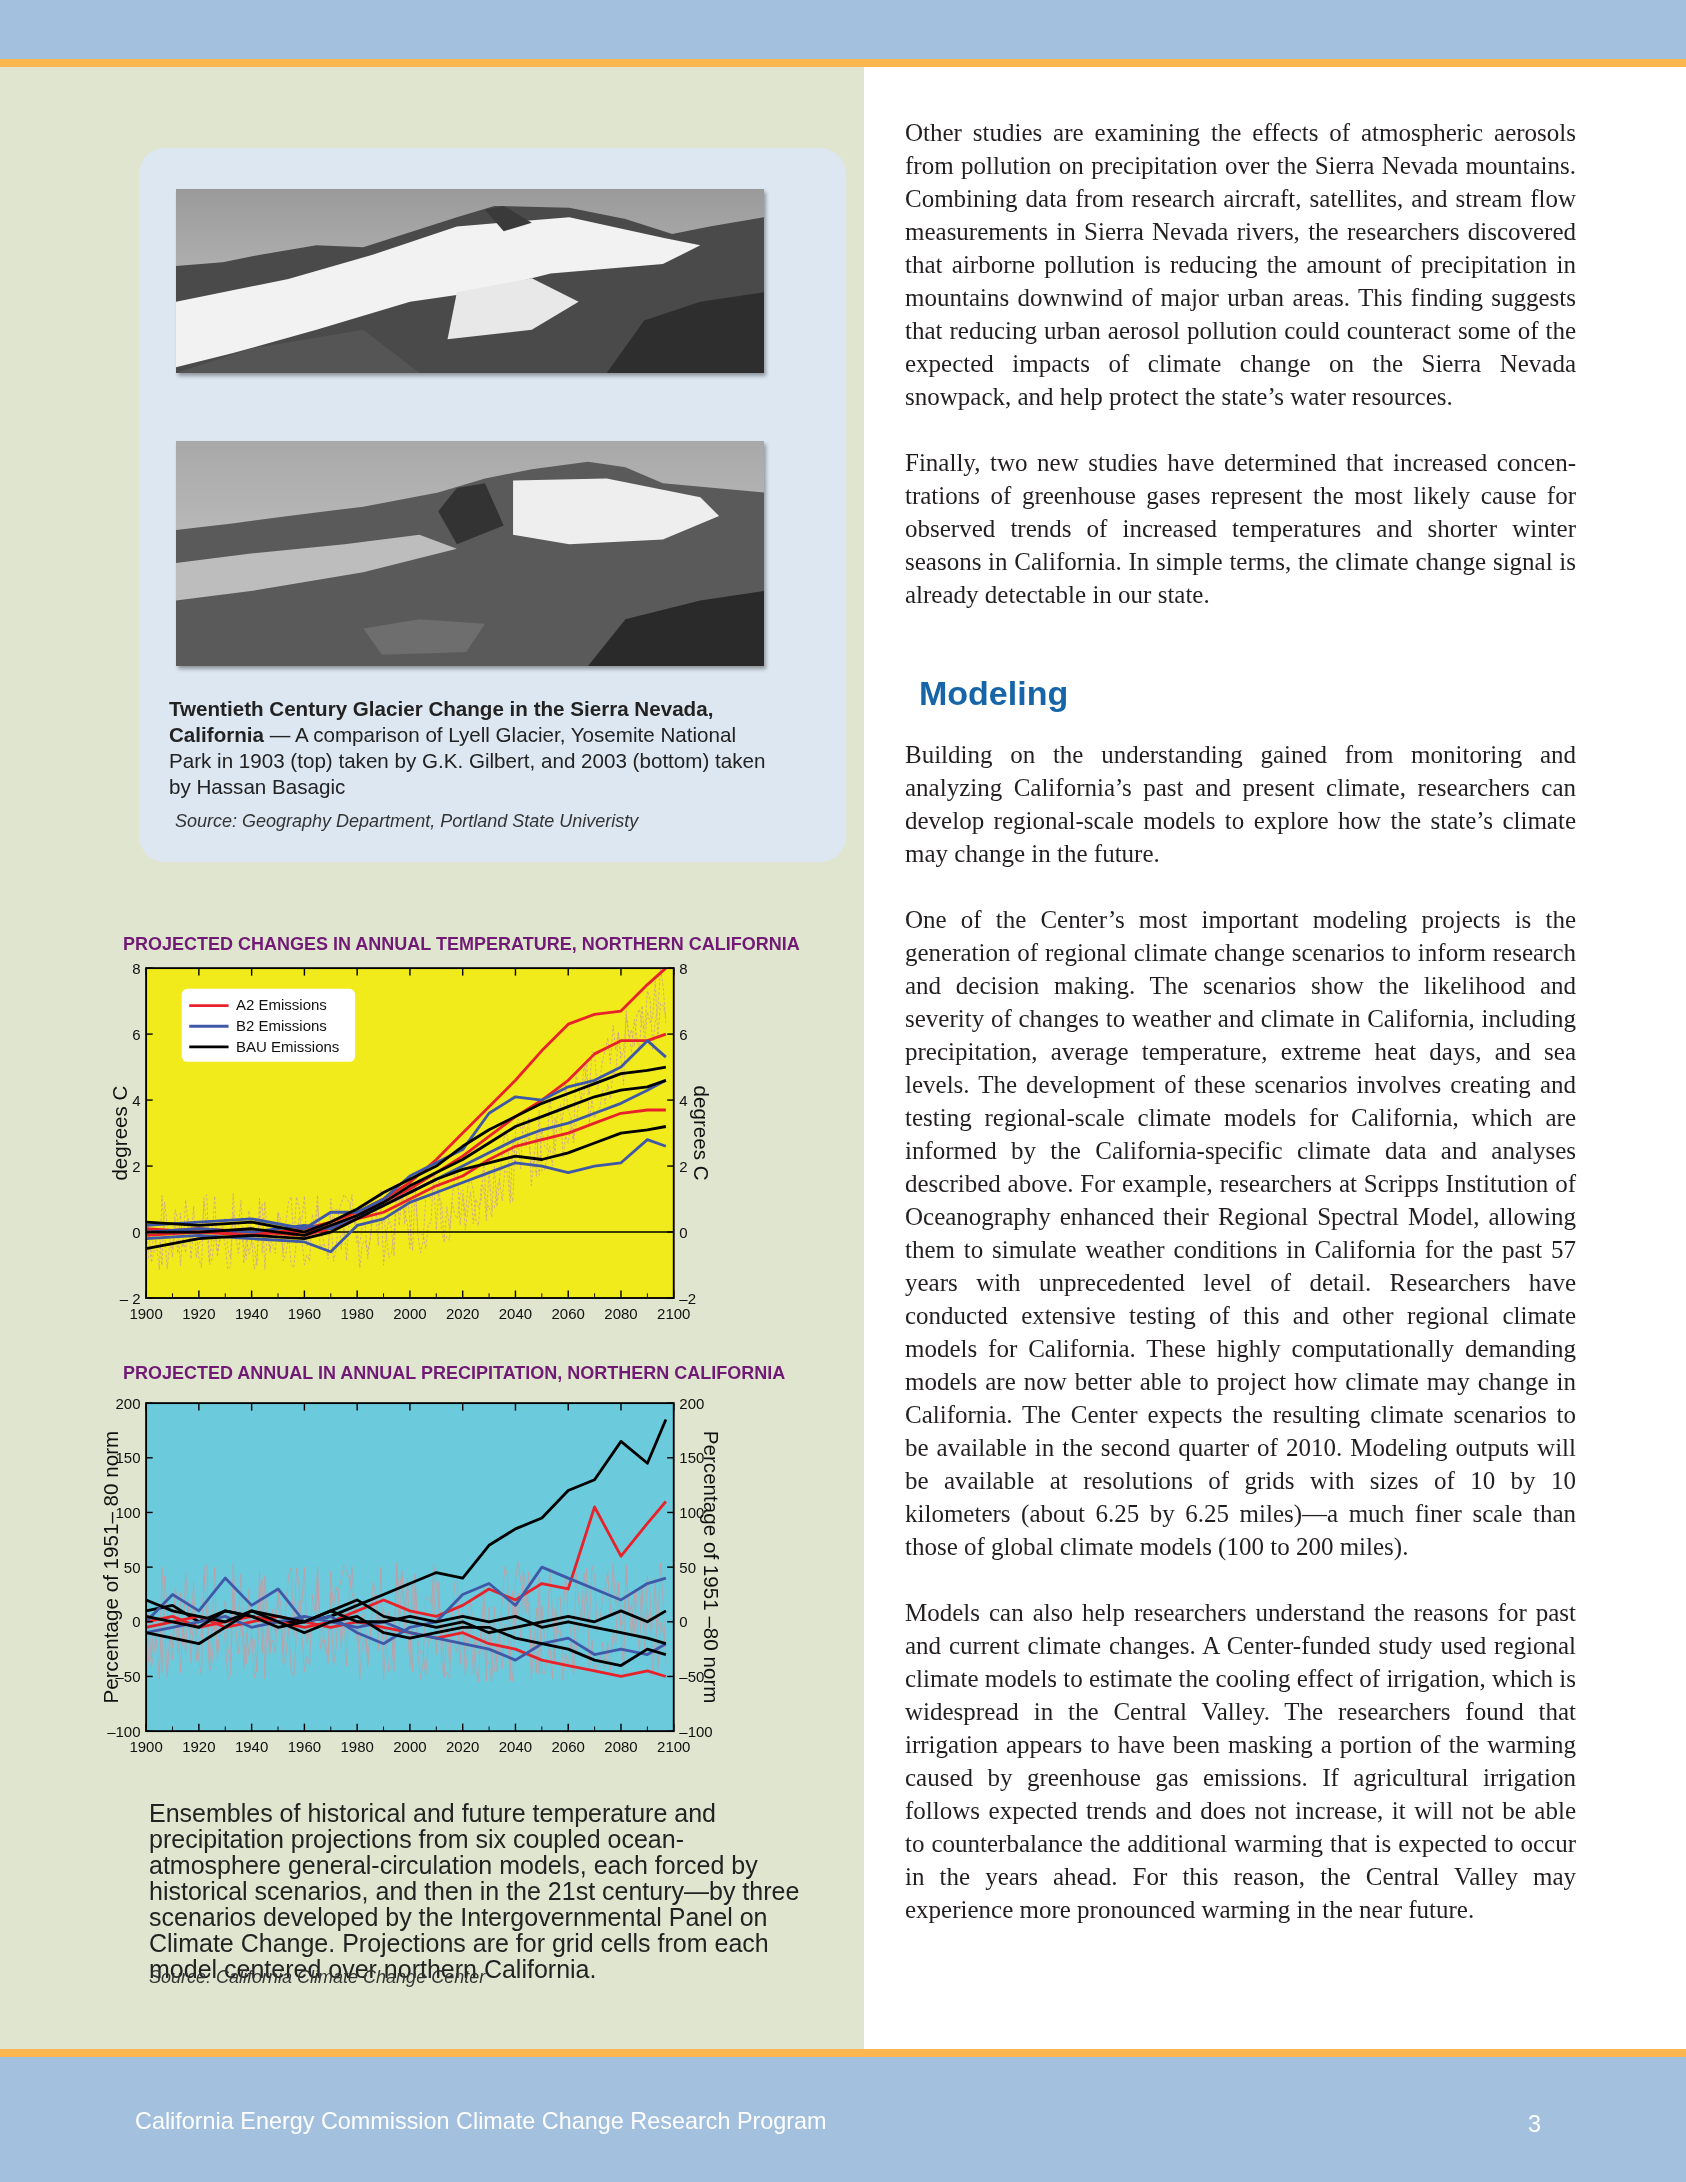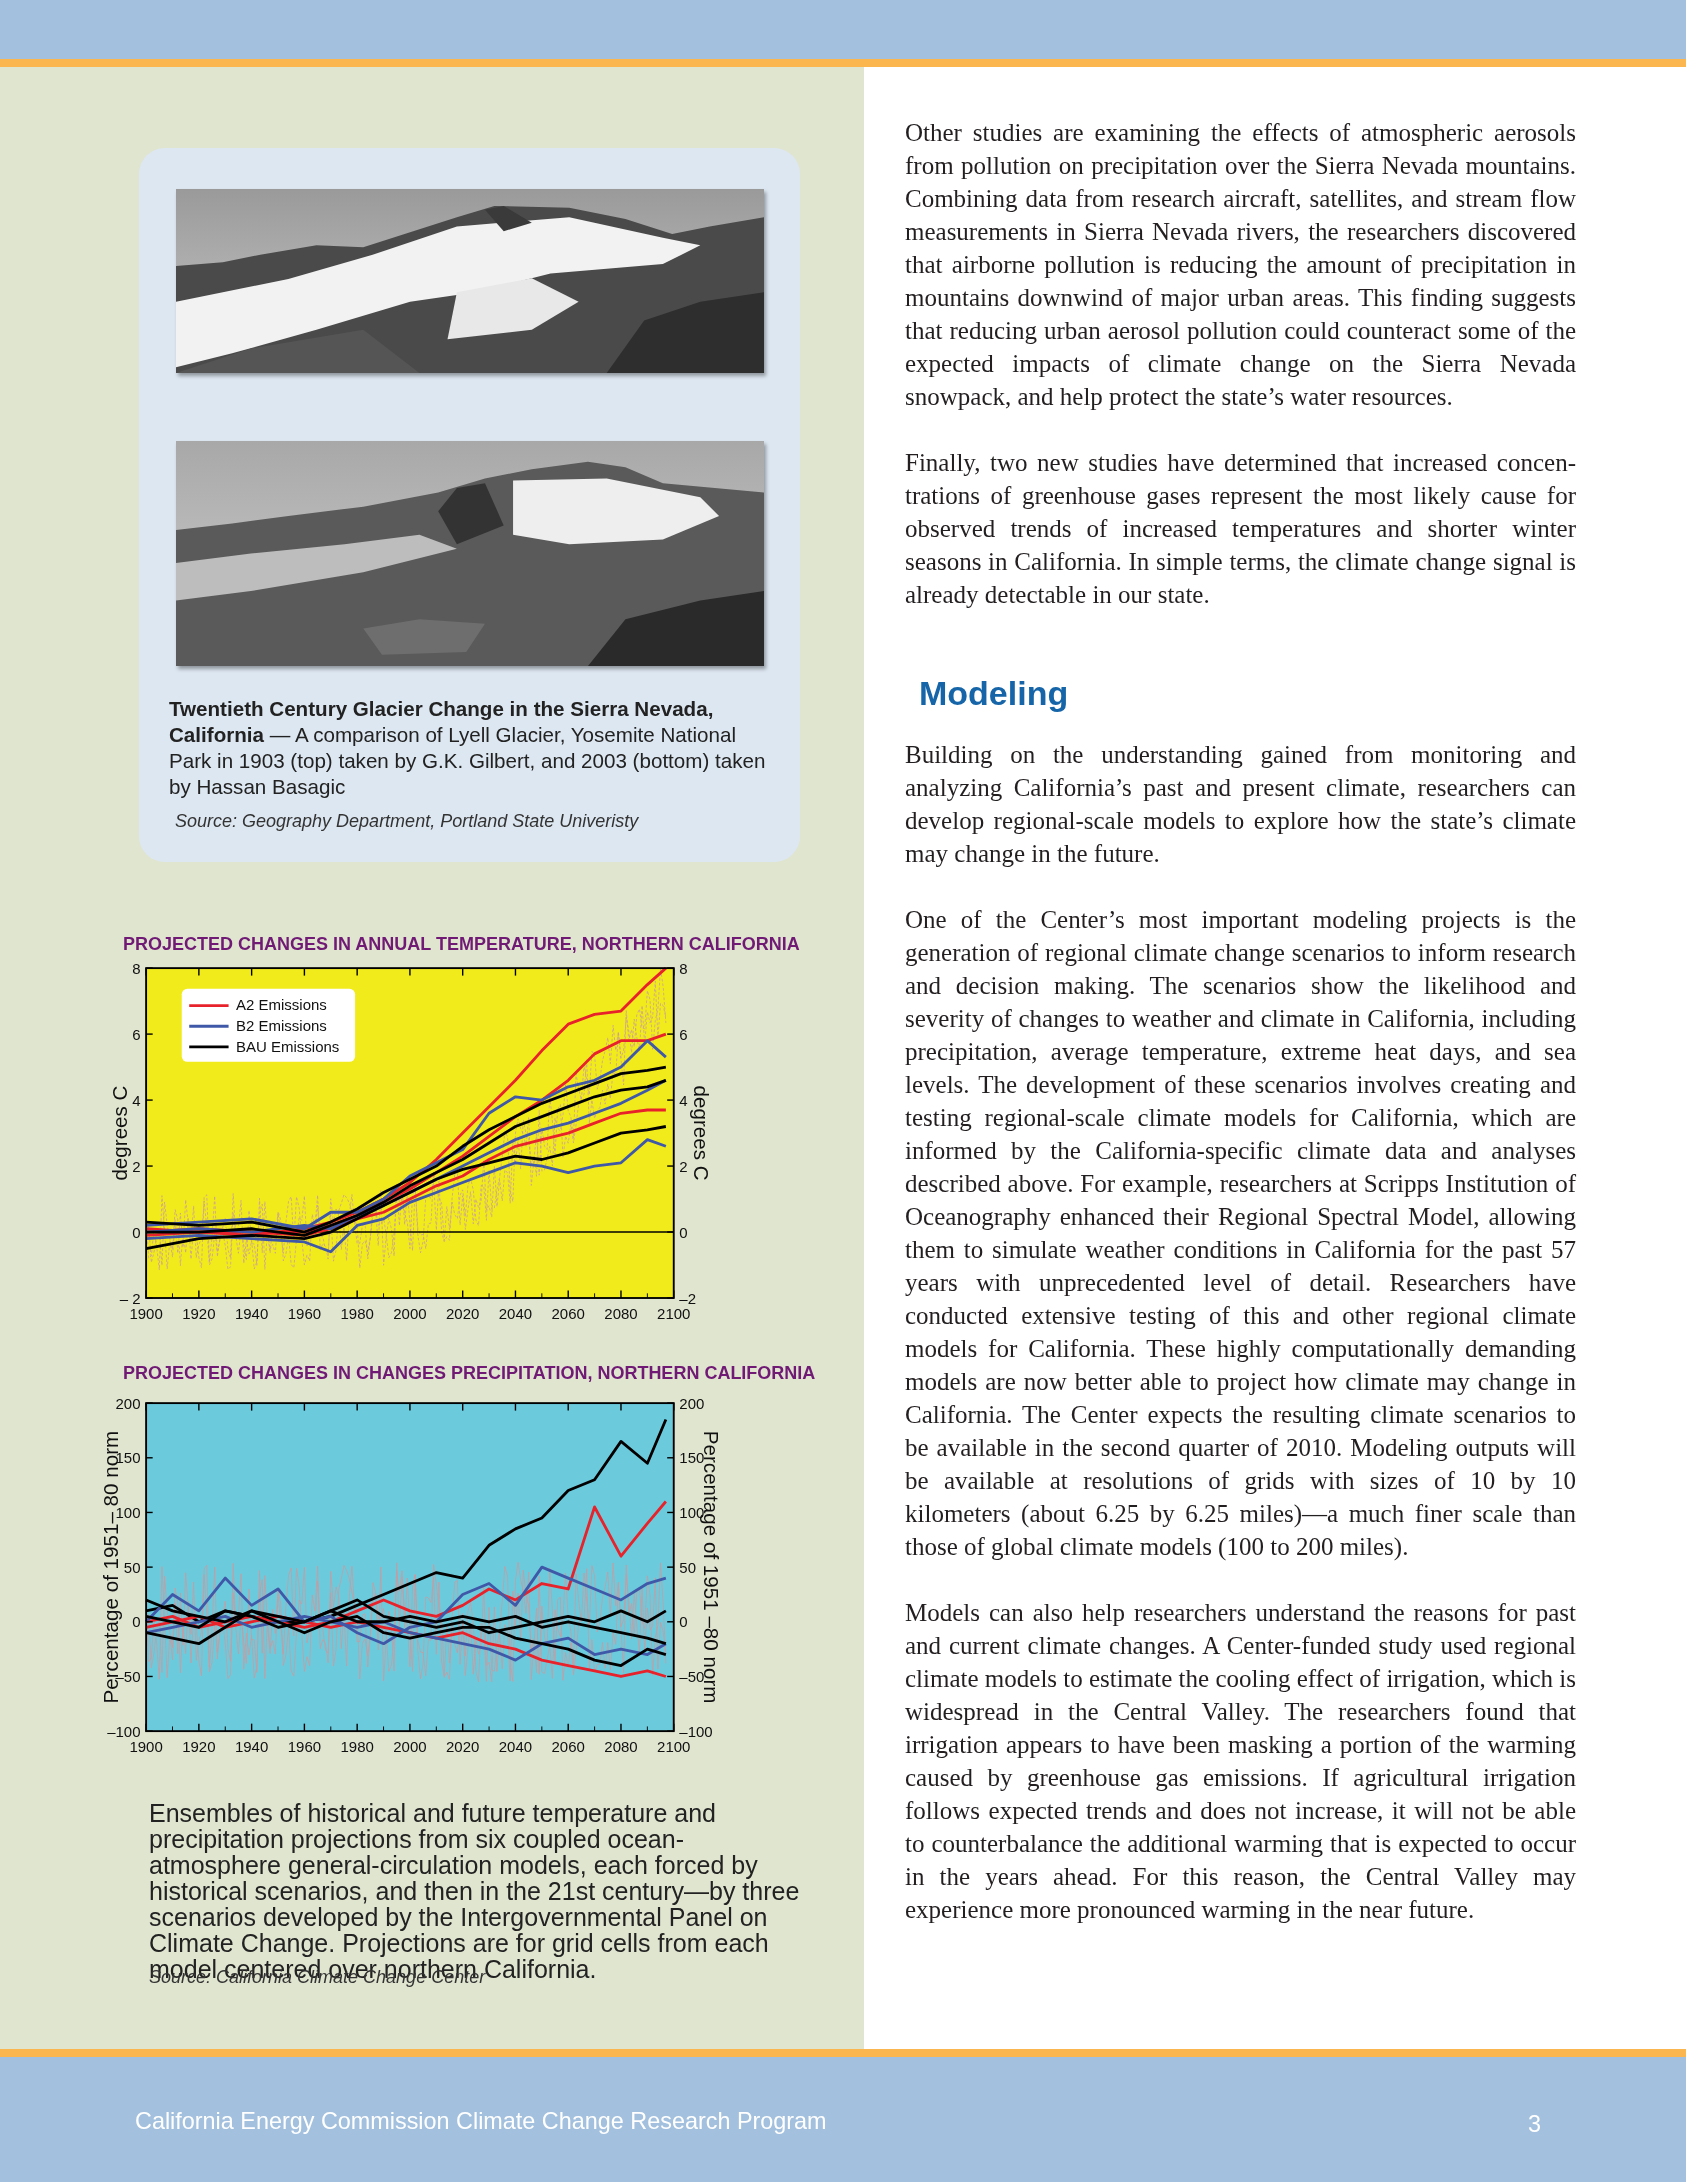--- a/index.html
+++ b/index.html
@@ -6,21 +6,21 @@
   body { width: 1686px; height: 2182px; position: relative; background: #ffffff; overflow: hidden; }
   .top-band { position: absolute; left: 0; top: 0; width: 1686px; height: 59px; background: #a3c1de; }
   .orange-rule { position: absolute; left: 0; width: 1686px; height: 8.4px; background: #fcb64f; }
   .orange-top { top: 59px; }
   .orange-bottom { top: 2049px; }
   .left-col { position: absolute; left: 0; top: 67px; width: 864px; height: 1982px; background: #e0e5d0; }
   .bottom-band { position: absolute; left: 0; top: 2057px; width: 1686px; height: 125px; background: #a3c1de; }
   .footer-text { position: absolute; left: 135px; top: 2108px; font-family: "Liberation Sans", sans-serif; font-size: 23.4px; color: #ffffff; }
   .page-num { position: absolute; left: 1528px; top: 2111px; font-family: "Liberation Sans", sans-serif; font-size: 23.4px; color: #ffffff; }
 
-  .photo-box { position: absolute; left: 139px; top: 148px; width: 661px; height: 714px; background: #dde7f1; border-radius: 26px; }
+  .photo-box { position: absolute; left: 139px; top: 148px; width: 661px; height: 714px; background: #dde7f1; border-radius: 26px; padding-left: 46px; }
   .photo { position: absolute; left: 37px; width: 588px; box-shadow: 1.9px 2.8px 3.7px rgba(0,0,0,0.35); overflow: hidden; }
   .photo-top { top: 41px; height: 184px; }
   .photo-bottom { top: 293px; height: 225px; }
   .photo svg { display: block; width: 100%; height: 100%; }
   .photo-caption { position: absolute; left: 30px; top: 548px; width: 609px; font-family: "Liberation Sans", sans-serif; font-size: 20.6px; line-height: 26px; color: #222; }
   .photo-caption b { font-weight: bold; }
   .photo-source { position: absolute; left: 36px; top: 663px; font-family: "Liberation Sans", sans-serif; font-style: italic; font-size: 18px; color: #333; }
 
   .chart-title { position: absolute; font-family: "Liberation Sans", sans-serif; font-weight: bold; font-size: 18px; color: #701a75; white-space: nowrap; margin-left: 6px; }
   .chart-svg { position: absolute; left: 103px; }
@@ -172,21 +172,21 @@
       <rect x="84" y="37" width="185" height="78" rx="6" fill="#fff"></rect>
       <line x1="92" x2="134" y1="55" y2="55" stroke="#e8222a" stroke-width="3"></line>
       <text x="142" y="60">A2 Emissions</text>
       <line x1="92" x2="134" y1="77" y2="77" stroke="#3f58a8" stroke-width="3"></line>
       <text x="142" y="82">B2 Emissions</text>
       <line x1="92" x2="134" y1="99" y2="99" stroke="#000000" stroke-width="3"></line>
       <text x="142" y="104">BAU Emissions</text>
     </g>
   </svg>
 
-<div class="chart-title" style="left:117px; top:1363px;">PROJECTED CHANGES IN CHANGES PRECIPITATION, NORTHERN CALIFORNIA</div>
+<div class="chart-title" style="left:117px; top:1363px;">PROJECTED ANNUAL IN ANNUAL PRECIPITATION, NORTHERN CALIFORNIA</div>
 <svg id="precip-chart" class="chart-svg" style="top:1389px;" width="731" height="375" viewBox="0 0 780 400">
     <rect x="46" y="15" width="563" height="350" fill="#6bcbdd"></rect>
     <g>
       <polyline points="46.0,249.6 48.8,240.5 51.6,297.7 54.4,281.2 57.3,255.6 60.1,247.5 62.9,302.4 65.7,199.7 68.5,236.9 71.3,259.8 74.2,276.0 77.0,212.2 79.8,228.1 82.6,302.7 85.4,248.5 88.2,282.3 91.0,226.3 93.9,292.2 96.7,240.6 99.5,250.0 102.3,289.9 105.1,306.1 107.9,192.0 110.7,188.0 113.6,297.0 116.4,255.5 119.2,189.9 122.0,288.2 124.8,258.7 127.6,241.9 130.4,226.3 133.3,276.5 136.1,290.6 138.9,186.0 141.7,255.3 144.5,282.7 147.3,242.3 150.2,270.1 153.0,292.8 155.8,213.3 158.6,267.4 161.4,267.6 164.2,302.3 167.0,193.6 169.9,281.9 172.7,199.0 175.5,252.1 178.3,282.2 181.1,235.1 183.9,260.9 186.8,215.1 189.6,228.7 192.4,295.0 195.2,283.8 198.0,254.7 200.8,300.9 203.6,306.4 206.5,259.6 209.3,225.1 212.1,229.5 214.9,189.9 217.7,270.8 220.5,256.3 223.3,248.9 226.2,256.2 229.0,204.9 231.8,254.7 234.6,256.1 237.4,278.6 240.2,282.1 243.0,217.1 245.9,295.6 248.7,277.8 251.5,214.1 254.3,202.3 257.1,188.2 259.9,193.6 262.8,202.1 265.6,216.6 268.4,230.3 271.2,241.3 274.0,309.4 276.8,271.0 279.6,266.6 282.5,284.9 285.3,262.0 288.1,224.5 290.9,217.9 293.7,278.3 296.5,189.8 299.4,311.6 302.2,266.3 305.0,237.3 307.8,255.9 310.6,301.0 313.4,185.4 316.2,253.9 319.1,200.6 321.9,237.1 324.7,252.3 327.5,296.4 330.3,210.7 333.1,197.5 335.9,278.6 338.8,309.4 341.6,292.7 344.4,221.8 347.2,223.0 350.0,227.8 352.8,200.9 355.7,283.0 358.5,205.9 361.3,290.9 364.1,307.7 366.9,302.0 369.7,309.8 372.5,243.6 375.4,205.9 378.2,204.3 381.0,293.8 383.8,249.1 386.6,305.8 389.4,276.6 392.2,249.8 395.1,304.3 397.9,266.9 400.7,282.9 403.5,274.5 406.3,211.0 409.1,295.0 411.9,291.4 414.8,312.4 417.6,232.4 420.4,301.4 423.2,260.7 426.0,298.5 428.8,251.2 431.7,259.3 434.5,311.4 437.3,215.4 440.1,254.6 442.9,217.7 445.7,269.2 448.5,193.1 451.4,220.5 454.2,230.5 457.0,278.1 459.8,266.4 462.6,302.6 465.4,199.4 468.3,301.9 471.1,303.7 473.9,288.6 476.7,273.5 479.5,308.7 482.3,235.4 485.1,256.1 488.0,264.1 490.8,243.2 493.6,196.2 496.4,244.7 499.2,258.4 502.0,297.1 504.8,197.1 507.7,227.5 510.5,248.5 513.3,196.2 516.1,225.5 518.9,253.7 521.7,188.4 524.5,198.8 527.4,259.2 530.2,248.6 533.0,222.3 535.8,211.5 538.6,195.1 541.4,242.5 544.3,185.5 547.1,231.0 549.9,206.0 552.7,256.0 555.5,302.8 558.3,187.7 561.1,241.3 564.0,228.8 566.8,262.3 569.6,216.2 572.4,212.1 575.2,248.0 578.0,255.5 580.9,199.3 583.7,219.9 586.5,305.9 589.3,265.1 592.1,252.6 594.9,185.4 597.7,227.9 600.6,292.7" fill="none" stroke="#c89ba0" stroke-width="1" stroke-dasharray="none" opacity="0.8"></polyline>
       <polyline points="46.0,225.6 48.8,290.9 51.6,286.8 54.4,244.8 57.3,272.1 60.1,309.7 62.9,189.4 65.7,246.5 68.5,308.0 71.3,262.6 74.2,288.9 77.0,228.1 79.8,282.6 82.6,217.5 85.4,273.3 88.2,196.0 91.0,235.6 93.9,261.8 96.7,206.0 99.5,289.6 102.3,268.3 105.1,259.0 107.9,197.8 110.7,239.6 113.6,301.6 116.4,291.6 119.2,250.3 122.0,280.3 124.8,260.9 127.6,247.1 130.4,270.1 133.3,309.0 136.1,304.7 138.9,217.3 141.7,254.0 144.5,241.5 147.3,197.0 150.2,299.0 153.0,260.5 155.8,283.9 158.6,262.4 161.4,308.4 164.2,296.2 167.0,219.0 169.9,203.3 172.7,308.8 175.5,243.6 178.3,276.7 181.1,268.2 183.9,282.8 186.8,218.5 189.6,249.3 192.4,283.0 195.2,231.9 198.0,198.7 200.8,190.8 203.6,263.4 206.5,191.1 209.3,209.5 212.1,259.6 214.9,301.4 217.7,285.5 220.5,295.3 223.3,219.6 226.2,237.0 229.0,188.7 231.8,277.1 234.6,267.2 237.4,271.3 240.2,292.1 243.0,194.4 245.9,233.0 248.7,211.1 251.5,221.7 254.3,277.0 257.1,237.4 259.9,295.6 262.8,221.5 265.6,189.1 268.4,234.3 271.2,269.7 274.0,269.4 276.8,241.1 279.6,239.7 282.5,296.6 285.3,262.4 288.1,206.5 290.9,217.1 293.7,244.8 296.5,244.8 299.4,234.2 302.2,263.2 305.0,301.3 307.8,294.3 310.6,264.0 313.4,194.1 316.2,215.8 319.1,193.8 321.9,254.8 324.7,201.6 327.5,255.9 330.3,301.4 333.1,198.5 335.9,268.3 338.8,280.7 341.6,281.2 344.4,306.0 347.2,267.4 350.0,268.0 352.8,187.1 355.7,208.0 358.5,233.7 361.3,243.2 364.1,305.7 366.9,253.1 369.7,292.4 372.5,250.5 375.4,272.9 378.2,281.4 381.0,245.5 383.8,239.4 386.6,284.9 389.4,237.2 392.2,227.7 395.1,249.4 397.9,300.6 400.7,312.5 403.5,250.0 406.3,253.7 409.1,312.0 411.9,233.0 414.8,299.7 417.6,301.2 420.4,273.3 423.2,257.0 426.0,226.4 428.8,189.2 431.7,200.3 434.5,291.0 437.3,312.1 440.1,204.5 442.9,184.8 445.7,203.6 448.5,216.1 451.4,239.3 454.2,195.2 457.0,310.0 459.8,272.7 462.6,233.5 465.4,304.4 468.3,231.6 471.1,264.9 473.9,274.2 476.7,190.7 479.5,236.1 482.3,294.1 485.1,225.0 488.0,221.7 490.8,310.8 493.6,281.0 496.4,296.8 499.2,270.7 502.0,305.2 504.8,279.5 507.7,248.8 510.5,244.2 513.3,244.7 516.1,191.5 518.9,301.0 521.7,267.2 524.5,302.0 527.4,294.0 530.2,293.6 533.0,270.3 535.8,298.0 538.6,270.4 541.4,299.4 544.3,259.6 547.1,272.4 549.9,207.7 552.7,253.5 555.5,246.2 558.3,198.2 561.1,226.3 564.0,266.6 566.8,217.5 569.6,252.8 572.4,280.2 575.2,212.2 578.0,279.7 580.9,233.5 583.7,257.1 586.5,253.4 589.3,201.4 592.1,298.8 594.9,248.8 597.7,258.7 600.6,283.6" fill="none" stroke="#c89ba0" stroke-width="1" stroke-dasharray="none" opacity="0.8"></polyline>
     </g>
     <polyline points="46.0,236.7 74.2,230.8 102.3,248.3 130.4,236.7 158.6,242.5 186.8,248.3 214.9,248.3 243.0,242.5 271.2,230.8 299.4,219.2 327.5,207.5 355.7,195.8 383.8,201.7 411.9,166.7 440.1,149.2 468.3,137.5 496.4,108.3 524.5,96.7 552.7,55.8 580.9,79.2 600.6,32.5" fill="none" stroke="#000000" stroke-width="3" stroke-linejoin="round"></polyline>
     <polyline points="46.0,248.3 74.2,242.5 102.3,254.2 130.4,248.3 158.6,242.5 186.8,248.3 214.9,254.2 243.0,248.3 271.2,236.7 299.4,225.0 327.5,236.7 355.7,242.5 383.8,230.8 411.9,213.3 440.1,225.0 468.3,207.5 496.4,213.3 524.5,125.8 552.7,178.3 580.9,143.3 600.6,120.0" fill="none" stroke="#e8222a" stroke-width="3" stroke-linejoin="round"></polyline>
     <polyline points="46.0,254.2 74.2,248.3 102.3,242.5 130.4,254.2 158.6,248.3 186.8,242.5 214.9,248.3 243.0,254.2 271.2,248.3 299.4,254.2 327.5,260.0 355.7,265.8 383.8,260.0 411.9,271.7 440.1,277.5 468.3,289.2 496.4,295.0 524.5,300.8 552.7,306.7 580.9,300.8 600.6,306.7" fill="none" stroke="#e8222a" stroke-width="3" stroke-linejoin="round"></polyline>
     <polyline points="46.0,248.3 74.2,219.2 102.3,236.7 130.4,201.7 158.6,230.8 186.8,213.3 214.9,248.3 243.0,242.5 271.2,260.0 299.4,271.7 327.5,254.2 355.7,248.3 383.8,219.2 411.9,207.5 440.1,230.8 468.3,190.0 496.4,201.7 524.5,213.3 552.7,225.0 580.9,207.5 600.6,201.7" fill="none" stroke="#3f58a8" stroke-width="3" stroke-linejoin="round"></polyline>

